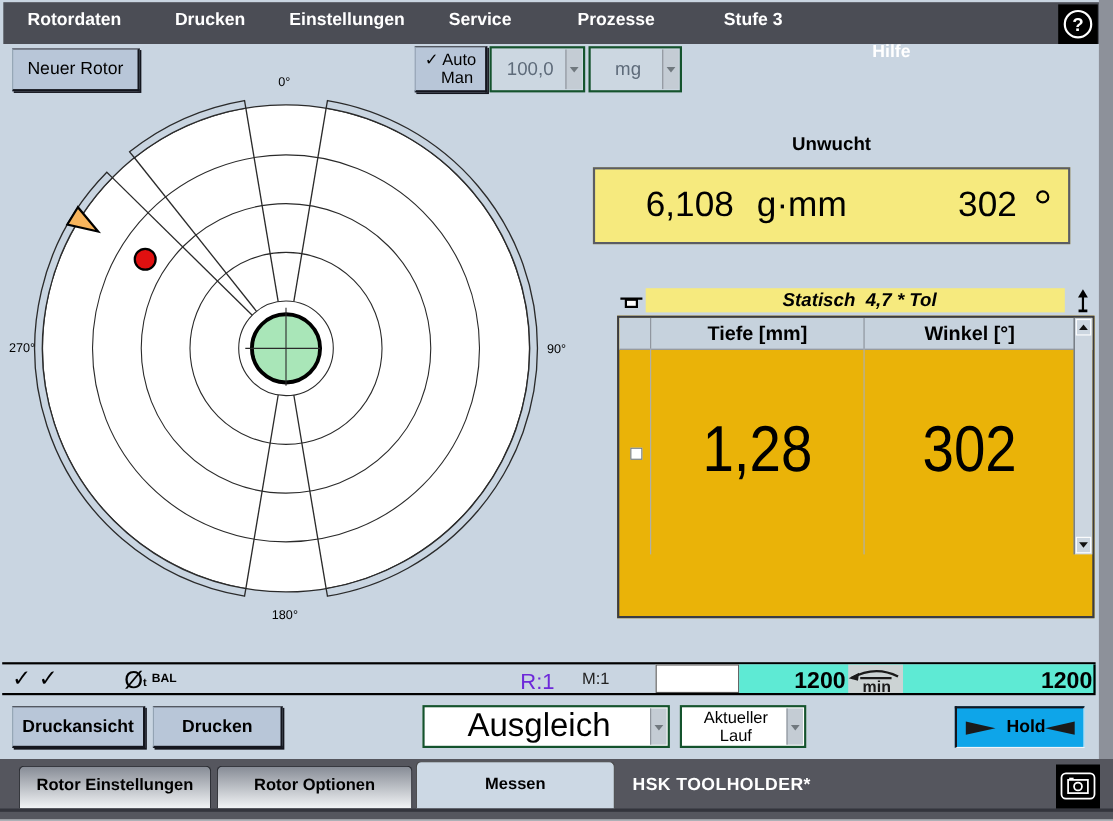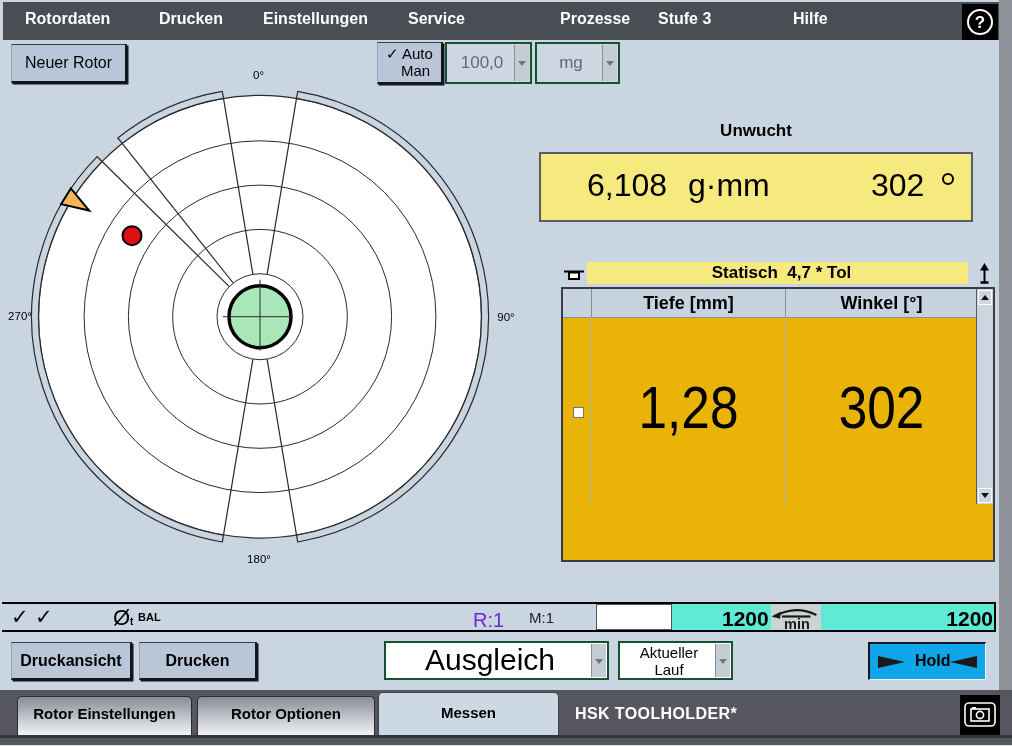--- a/index.html
+++ b/index.html
@@ -26,23 +26,23 @@
 </head>
 <body>
 <div id="root">
   <div id="main"></div>
 
   <div id="menubar"></div>
   <div class="mi" style="left:25px;">Rotordaten</div>
   <div class="mi" style="left:159px;">Drucken</div>
   <div class="mi" style="left:263px;">Einstellungen</div>
   <div class="mi" style="left:408px;">Service</div>
-  <div class="mi" style="left:525px;margin-left:35px;">Prozesse</div>
+  <div class="mi" style="left:525px;">Prozesse</div>
   <div class="mi" style="left:658px;">Stufe 3</div>
-  <div class="mi" style="left:793px;">Hilfe</div>
+  <div class="mi" style="left:793px;margin-top:29px;">Hilfe</div>
   <div id="helpbtn">
     <svg width="36" height="36" viewBox="0 0 36 36">
       <circle cx="18" cy="18" r="12" fill="none" stroke="#fff" stroke-width="2"></circle>
       <text x="18" y="24" font-size="17" font-weight="bold" fill="#fff" text-anchor="middle" font-family="Liberation Sans">?</text>
     </svg>
   </div>
 
   <div class="btn3d" style="left:11px;top:44px;width:116px;height:39px;font-size:16px;line-height:36px;text-align:center;">Neuer Rotor</div>
   <div class="btn3d" style="left:377px;top:42px;width:66px;height:42px;font-size:15px;text-align:center;">
     <div style="margin-top:2px;">✓ Auto</div>
@@ -98,21 +98,21 @@
     <span style="position:absolute;left:46px;top:13px;font-size:32px;">6,108</span>
     <span style="position:absolute;left:147px;top:13px;font-size:32px;">g·mm</span>
     <span style="position:absolute;left:330px;top:13px;font-size:32px;">302</span>
     <span style="position:absolute;left:401px;top:19px;width:8px;height:8px;border:2.5px solid #000;border-radius:50%;"></span>
   </div>
 
   <svg class="abs" style="left:561px;top:262px;" width="28" height="22" viewBox="0 0 28 22">
     <line x1="3" y1="9.5" x2="23" y2="9.5" stroke="#000" stroke-width="2"></line>
     <rect x="8" y="10.5" width="10" height="6.5" fill="#fff" stroke="#000" stroke-width="2"></rect>
   </svg>
-  <div class="abs yellow" style="left:587px;top:262px;width:381px;height:22px;line-height:22px;text-align:center;text-indent:8px;font-weight:bold;font-size:17px;">Statisch&nbsp;&nbsp;4,7 * Tol</div>
+  <div class="abs yellow" style="left:587px;top:262px;width:381px;height:22px;line-height:22px;text-align:center;text-indent:8px;font-weight:bold;font-size:17px;font-style:italic;">Statisch&nbsp;&nbsp;4,7 * Tol</div>
   <svg class="abs" style="left:975px;top:261px;" width="20" height="26" viewBox="0 0 20 26">
     <line x1="9.5" y1="7" x2="9.5" y2="21" stroke="#000" stroke-width="2"></line>
     <path d="M 9.5 2 L 5 9.5 L 14 9.5 Z" fill="#000"></path>
     <line x1="5.5" y1="21.5" x2="13.5" y2="21.5" stroke="#000" stroke-width="2.5"></line>
   </svg>
 
   <div class="abs" style="left:561px;top:287px;width:434px;height:275px;border:2px solid #3a3c44;box-sizing:border-box;background:#eab308;">
 
     <div style="position:absolute;left:0;top:0;width:430px;height:28px;background:#c6d2dd;border-bottom:1px solid #8a9098;"></div>
     <div style="position:absolute;left:28px;top:0;width:194px;height:28px;line-height:28px;text-align:center;font-weight:bold;font-size:18px;border-left:1px solid #8a9098;box-sizing:border-box;">Tiefe [mm]</div>

